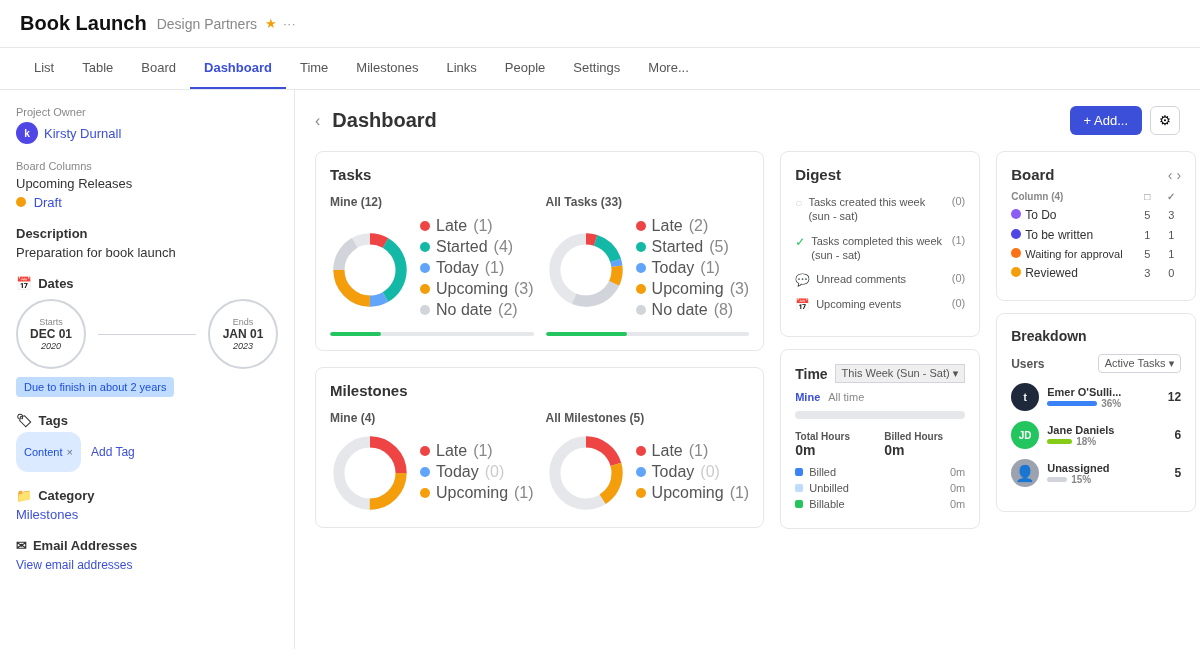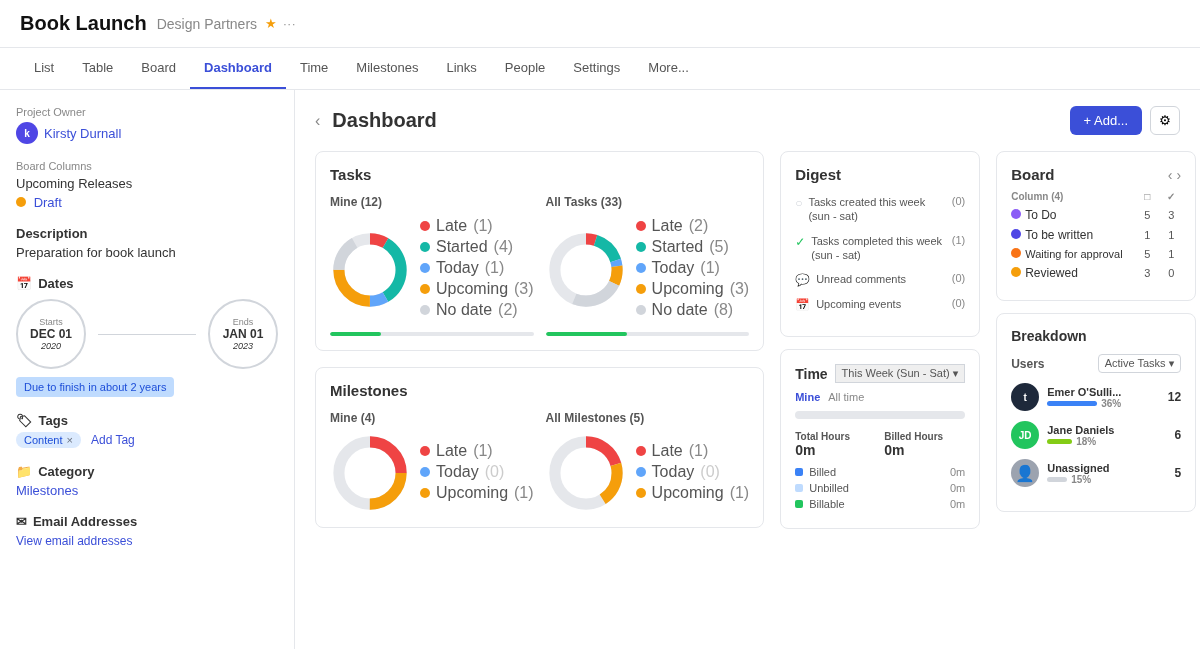--- a/index.html
+++ b/index.html
@@ -30,21 +30,21 @@
     .user-name { color: #3b4fd8; font-size: 13px; }
     .col-dot { width: 10px; height: 10px; border-radius: 50%; background: #f59e0b; display: inline-block; margin-right: 4px; }
     .col-name { color: #3b4fd8; font-size: 13px; }
     .dates-row { display: flex; align-items: center; gap: 12px; margin-top: 8px; }
     .date-circle { width: 70px; height: 70px; border-radius: 50%; border: 2px solid #d1d5db; display: flex; flex-direction: column; align-items: center; justify-content: center; }
     .date-label { font-size: 9px; color: #888; }
     .date-month { font-size: 12px; font-weight: 700; color: #333; }
     .date-year { font-size: 9px; color: #333; font-style: italic; }
     .date-connector { flex: 1; height: 1px; background: #d1d5db; }
     .due-badge { background: #bfdbfe; color: #1d4ed8; padding: 4px 8px; border-radius: 4px; font-size: 11px; margin-top: 8px; display: inline-block; }
-    .tag-badge { background: #dbeafe; color: #1d4ed8; padding: 2px 8px; border-radius: 12px; font-size: 11px; display: inline-flex; align-items: center; gap: 4px; }
+    .tag-badge { background: #dbeafe; color: #1d4ed8; padding: 14px 8px; border-radius: 12px; font-size: 11px; display: inline-flex; align-items: center; gap: 4px; }
     .tag-x { cursor: pointer; color: #6b7280; }
     .add-tag { color: #3b4fd8; font-size: 12px; cursor: pointer; margin-left: 6px; }
     .category-link { color: #3b4fd8; font-size: 13px; }
     .view-link { color: #3b4fd8; font-size: 12px; cursor: pointer; }
     .section-title { font-size: 13px; font-weight: 600; color: #333; margin-bottom: 4px; display: flex; align-items: center; gap: 6px; }
 
     
     .main { flex: 1; overflow-y: auto; padding: 16px 20px; }
     .main-header { display: flex; align-items: center; justify-content: space-between; margin-bottom: 16px; }
     .main-title { font-size: 20px; font-weight: 700; }

